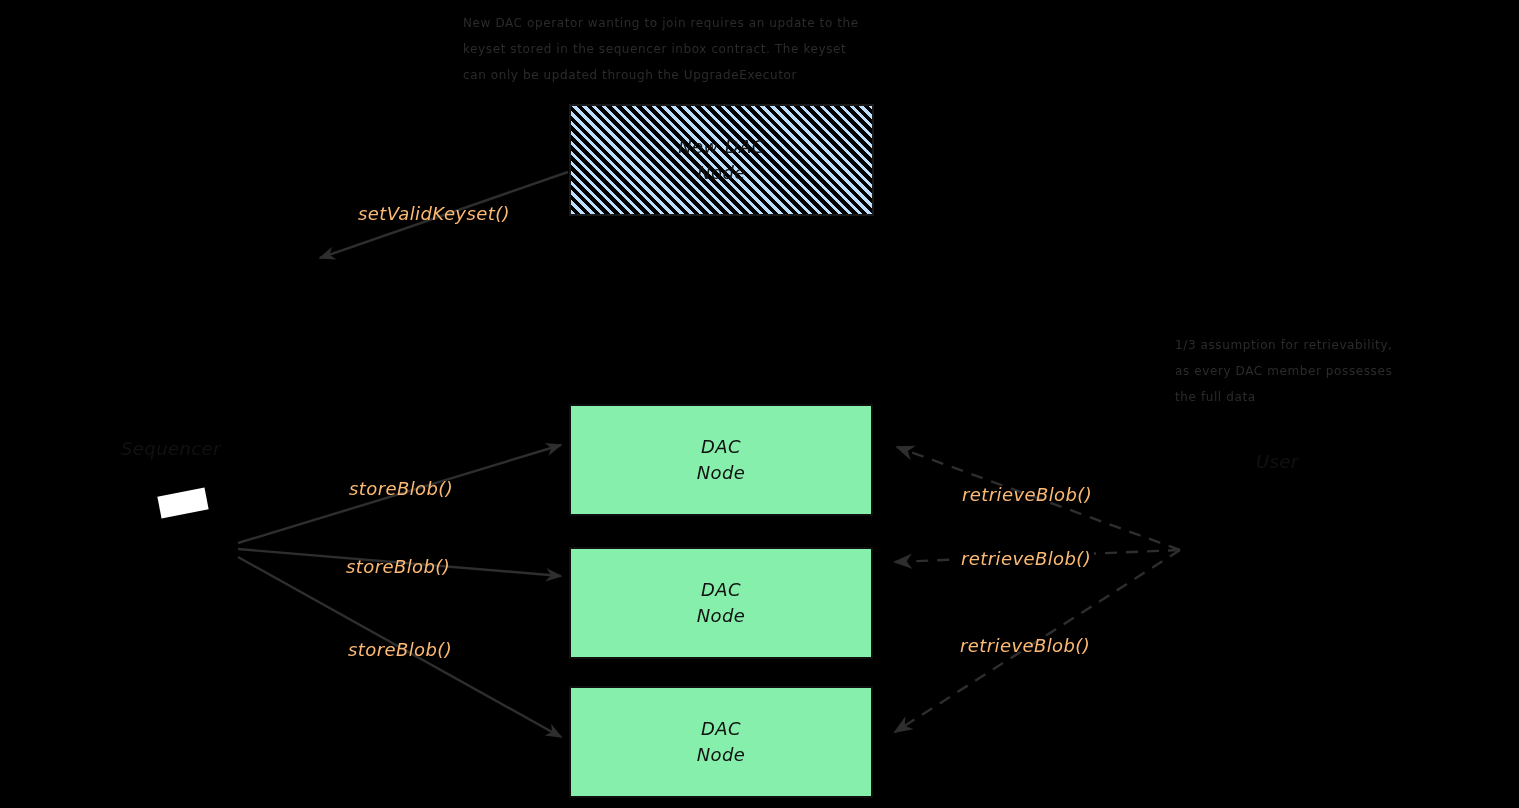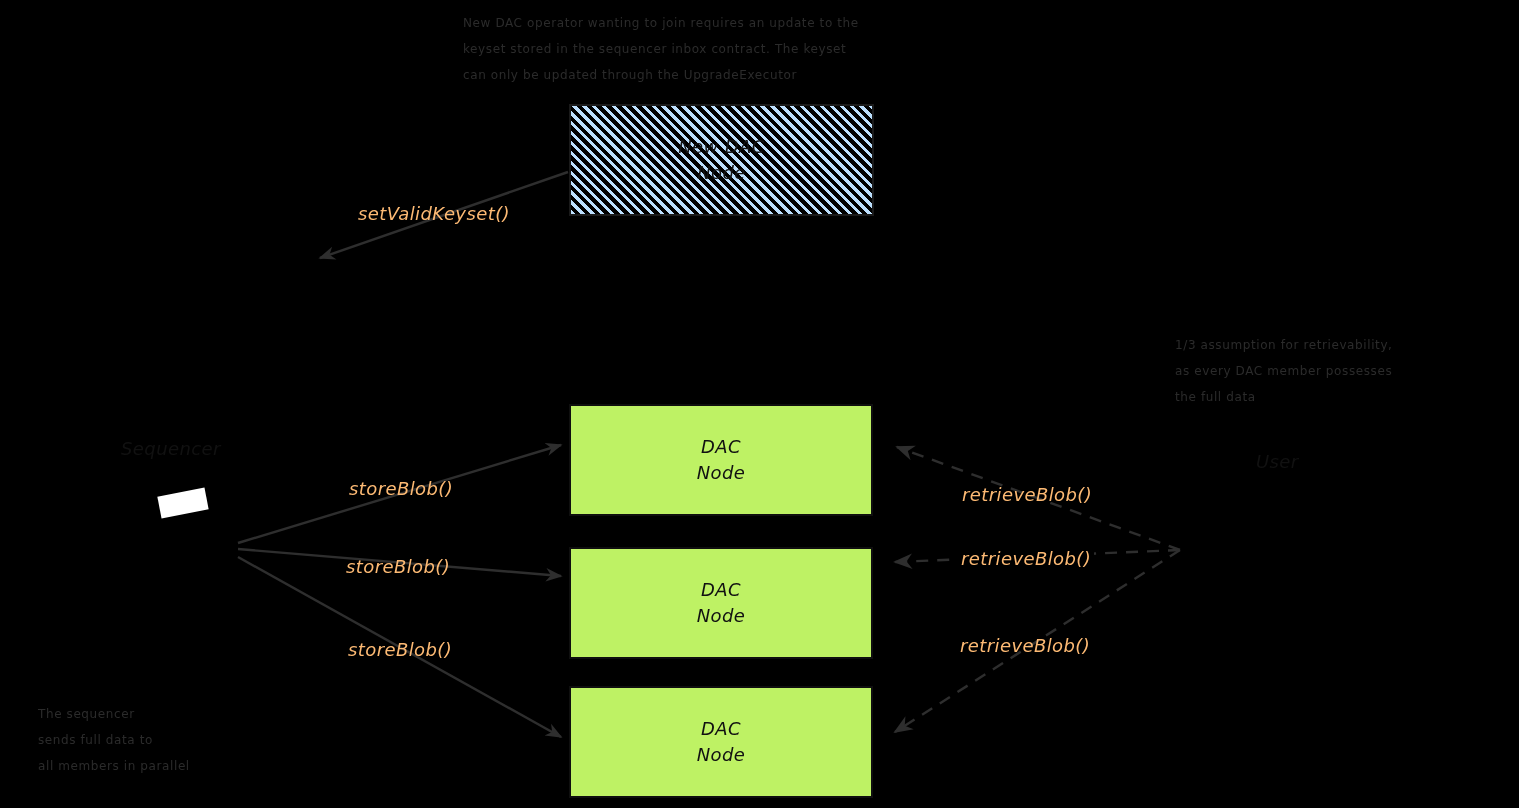--- a/index.html
+++ b/index.html
@@ -61,21 +61,21 @@
     box-sizing: border-box;
     border: 2px solid #0f0f0f;
     display: flex;
     align-items: center;
     justify-content: center;
   }
   .box-upgrade {
     background: #fbcdcd;
   }
   .box-dac {
-    background: #bef264;
+    background: #86efac;
   }
   .box-hatch {
     border: 2px solid #1a1a1a;
     background:
       repeating-linear-gradient(
         45deg,
         #bcdffd 0px,
         #bcdffd 3px,
         #000000 3px,
         #000000 7px
@@ -133,23 +133,20 @@
   </svg>
 
   <div class="ann" style="left:463px; top:10px; width:640px;">New DAC operator wanting to join requires an update to the
 keyset stored in the sequencer inbox contract. The keyset
 can only be updated through the UpgradeExecutor</div>
 
   <div class="ann" style="left:1175px; top:332px; width:340px;">1/3 assumption for retrievability,
 as every DAC member possesses
 the full data</div>
 
-  <div class="ann" style="left:38px; top:701px; width:300px;">The sequencer
-sends full data to
-all members in parallel</div>
 
   <div class="box box-hatch" style="left:569px; top:104px; width:305px; height:112px;">
     <div class="box-text">New DAC
 Node</div>
   </div>
 
 
   <div class="box box-dac" style="left:569px; top:404px; width:304px; height:112px;">
     <div class="box-text">DAC
 Node</div>

